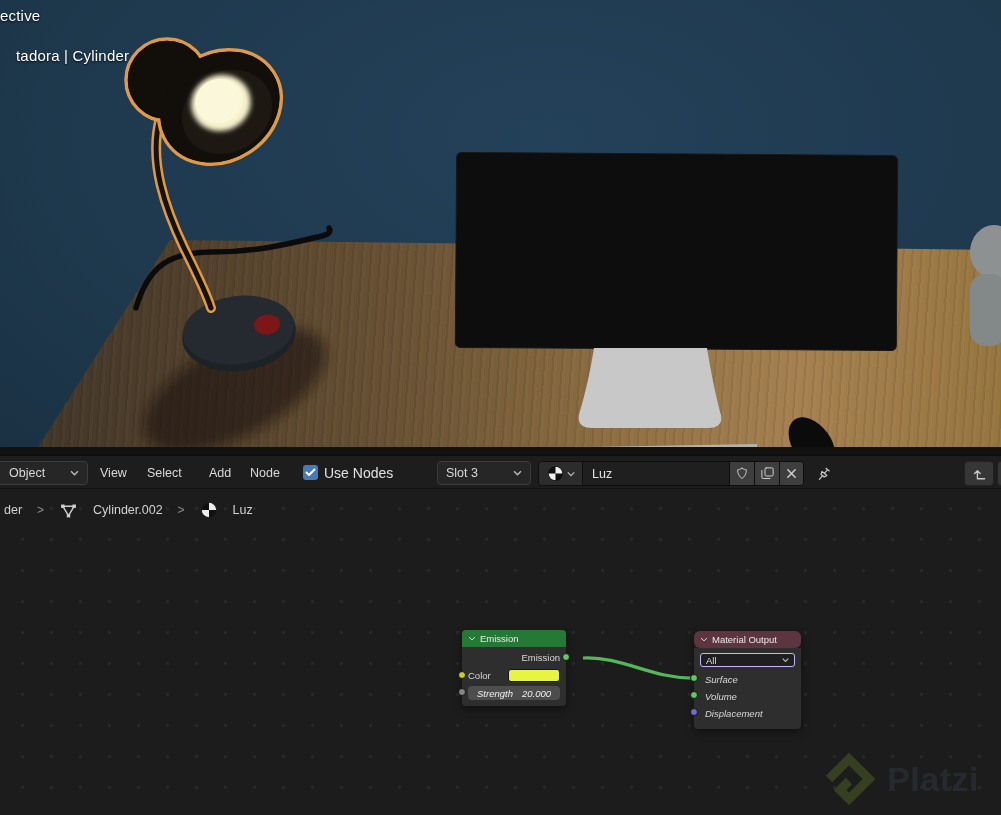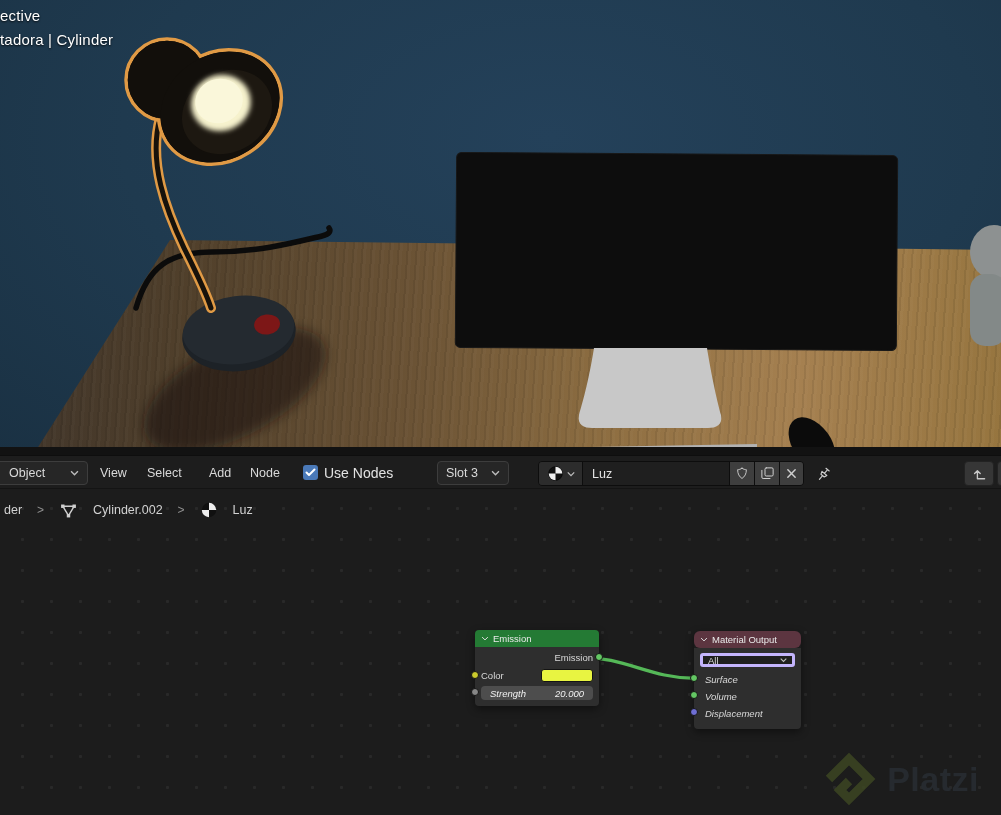--- a/index.html
+++ b/index.html
@@ -55,31 +55,31 @@
   .crumb-sep { color:#909090; font-size:12px; }
 
   .node { position:absolute; border-radius:5px; box-shadow:0 3px 8px rgba(0,0,0,.45); font-size:9.5px; color:#d8d8d8; }
   .node-header { height:17px; display:flex; align-items:center; gap:4px; padding:0 6px;
     border-radius:4px 4px 0 0; color:#eaeaea; }
   .node-body { background:#2e2e2e; border-radius:0 0 4px 4px; }
   .nchev { width:8px; height:5px; }
   .nchev polyline { fill:none; stroke:#e0e0e0; stroke-width:1.4; }
   .socket { position:absolute; width:8px; height:8px; border-radius:50%; border:1px solid #141414; }
 
-  #node-emission { left:475px; top:141px; width:124px; }
+  #node-emission { left:462px; top:141px; width:104px; }
   #node-emission .node-body { padding:3px 6px 6px; }
   .row-out { height:15px; display:flex; align-items:center; justify-content:flex-end; }
   .row-color { height:16px; display:flex; align-items:center; justify-content:space-between; margin-top:2px;text-align:center; }
   #color-swatch { width:52px; height:13px; border-radius:3px; border:1px solid #141414; }
   .row-strength { height:14px; margin-top:3px; background:#4d4d4d; border-radius:4px;
     display:flex; align-items:center; justify-content:space-between; padding:0 9px; color:#f0f0f0;font-style:italic; }
 
   #node-output { left:694px; top:142px; width:107px; }
   #node-output .node-body { padding:5px 6px 8px; }
-  #all-select { height:14px; background:#1f1f1f; border:3px solid #c4b5fd; border-radius:3px;
+  #all-select { height:14px; background:#1f1f1f; border:1px solid #c4b5fd; border-radius:3px;
     display:flex; align-items:center; justify-content:space-between; padding:0 5px; margin-bottom:5px; color:#dcdcdc; }
   .row-in { height:15px; display:flex; align-items:center; margin-top:2px; padding-left:5px;font-style:italic; }
 
   #wire-svg { position:absolute; inset:0; pointer-events:none; }
 
   
   #watermark { position:absolute; right:22px; bottom:8px; display:flex; align-items:center; gap:10px; opacity:.92; }
   #watermark-text { color:#272c31; font-size:34px; font-weight:600; letter-spacing:.5px; }
 </style>
 </head>
@@ -136,21 +136,21 @@
         <ellipse cx="220" cy="107" rx="62.2" ry="52.2" fill="#120f0b" transform="rotate(-33 220 107)"></ellipse>
         <ellipse cx="227" cy="112" rx="47" ry="40" fill="#1d1811" transform="rotate(-33 227 112)"></ellipse>
         <ellipse cx="221" cy="103" rx="30" ry="28" fill="#f6f2cd" transform="rotate(-20 221 103)" filter="url(#soft2)"></ellipse>
         <ellipse cx="219" cy="101" rx="24" ry="22" fill="#faf7da" transform="rotate(-20 219 101)"></ellipse>
       </g>
 
       <rect x="0" y="447" width="1001" height="8" fill="#121212"></rect>
     </svg>
 
     <div class="vp-overlay" style="top:7px;">ective</div>
-    <div class="vp-overlay" style="top:31px;">tadora | Cylinder</div>
+    <div class="vp-overlay" style="top:47px;margin-left:16px;">tadora | Cylinder</div>
   </div>
 
   <div id="editor-header">
     <div class="hbtn widget" style="left:-5px; width:93px; padding-left:13px;">
       <span>Object</span>
       <svg class="chev" viewBox="0 0 10 7">
           <polyline points="1,1.5 5,5.5 9,1.5"></polyline>
         </svg>
     </div>
     <div class="hbtn menu-item" style="left:96px;">View</div>
@@ -158,21 +158,21 @@
     <div class="hbtn menu-item" style="left:205px;">Add</div>
     <div class="hbtn menu-item" style="left:246px;">Node</div>
 
     <div id="use-nodes-box" style="background: rgb(74, 121, 184);">
       <svg width="11" height="9" viewBox="0 0 11 9">
           <polyline points="1.5,4.5 4,7 9.5,1.5" fill="none" stroke="#ffffff" stroke-width="2" stroke-linecap="round" stroke-linejoin="round"></polyline>
         </svg>
     </div>
     <div id="use-nodes-label">Use Nodes</div>
 
-    <div class="hbtn widget" style="left:437px; width:72px;">
+    <div class="hbtn widget" style="left:437px; width:94px;">
       <span>Slot 3</span>
       <svg class="chev" viewBox="0 0 10 7">
           <polyline points="1,1.5 5,5.5 9,1.5"></polyline>
         </svg>
     </div>
 
     <div id="mat-widget">
       <div id="mat-icon-seg">
         <svg width="17" height="17" viewBox="0 0 20 20">
           <circle cx="10" cy="10" r="8" fill="#101010" stroke="#050505" stroke-width="1"></circle>

